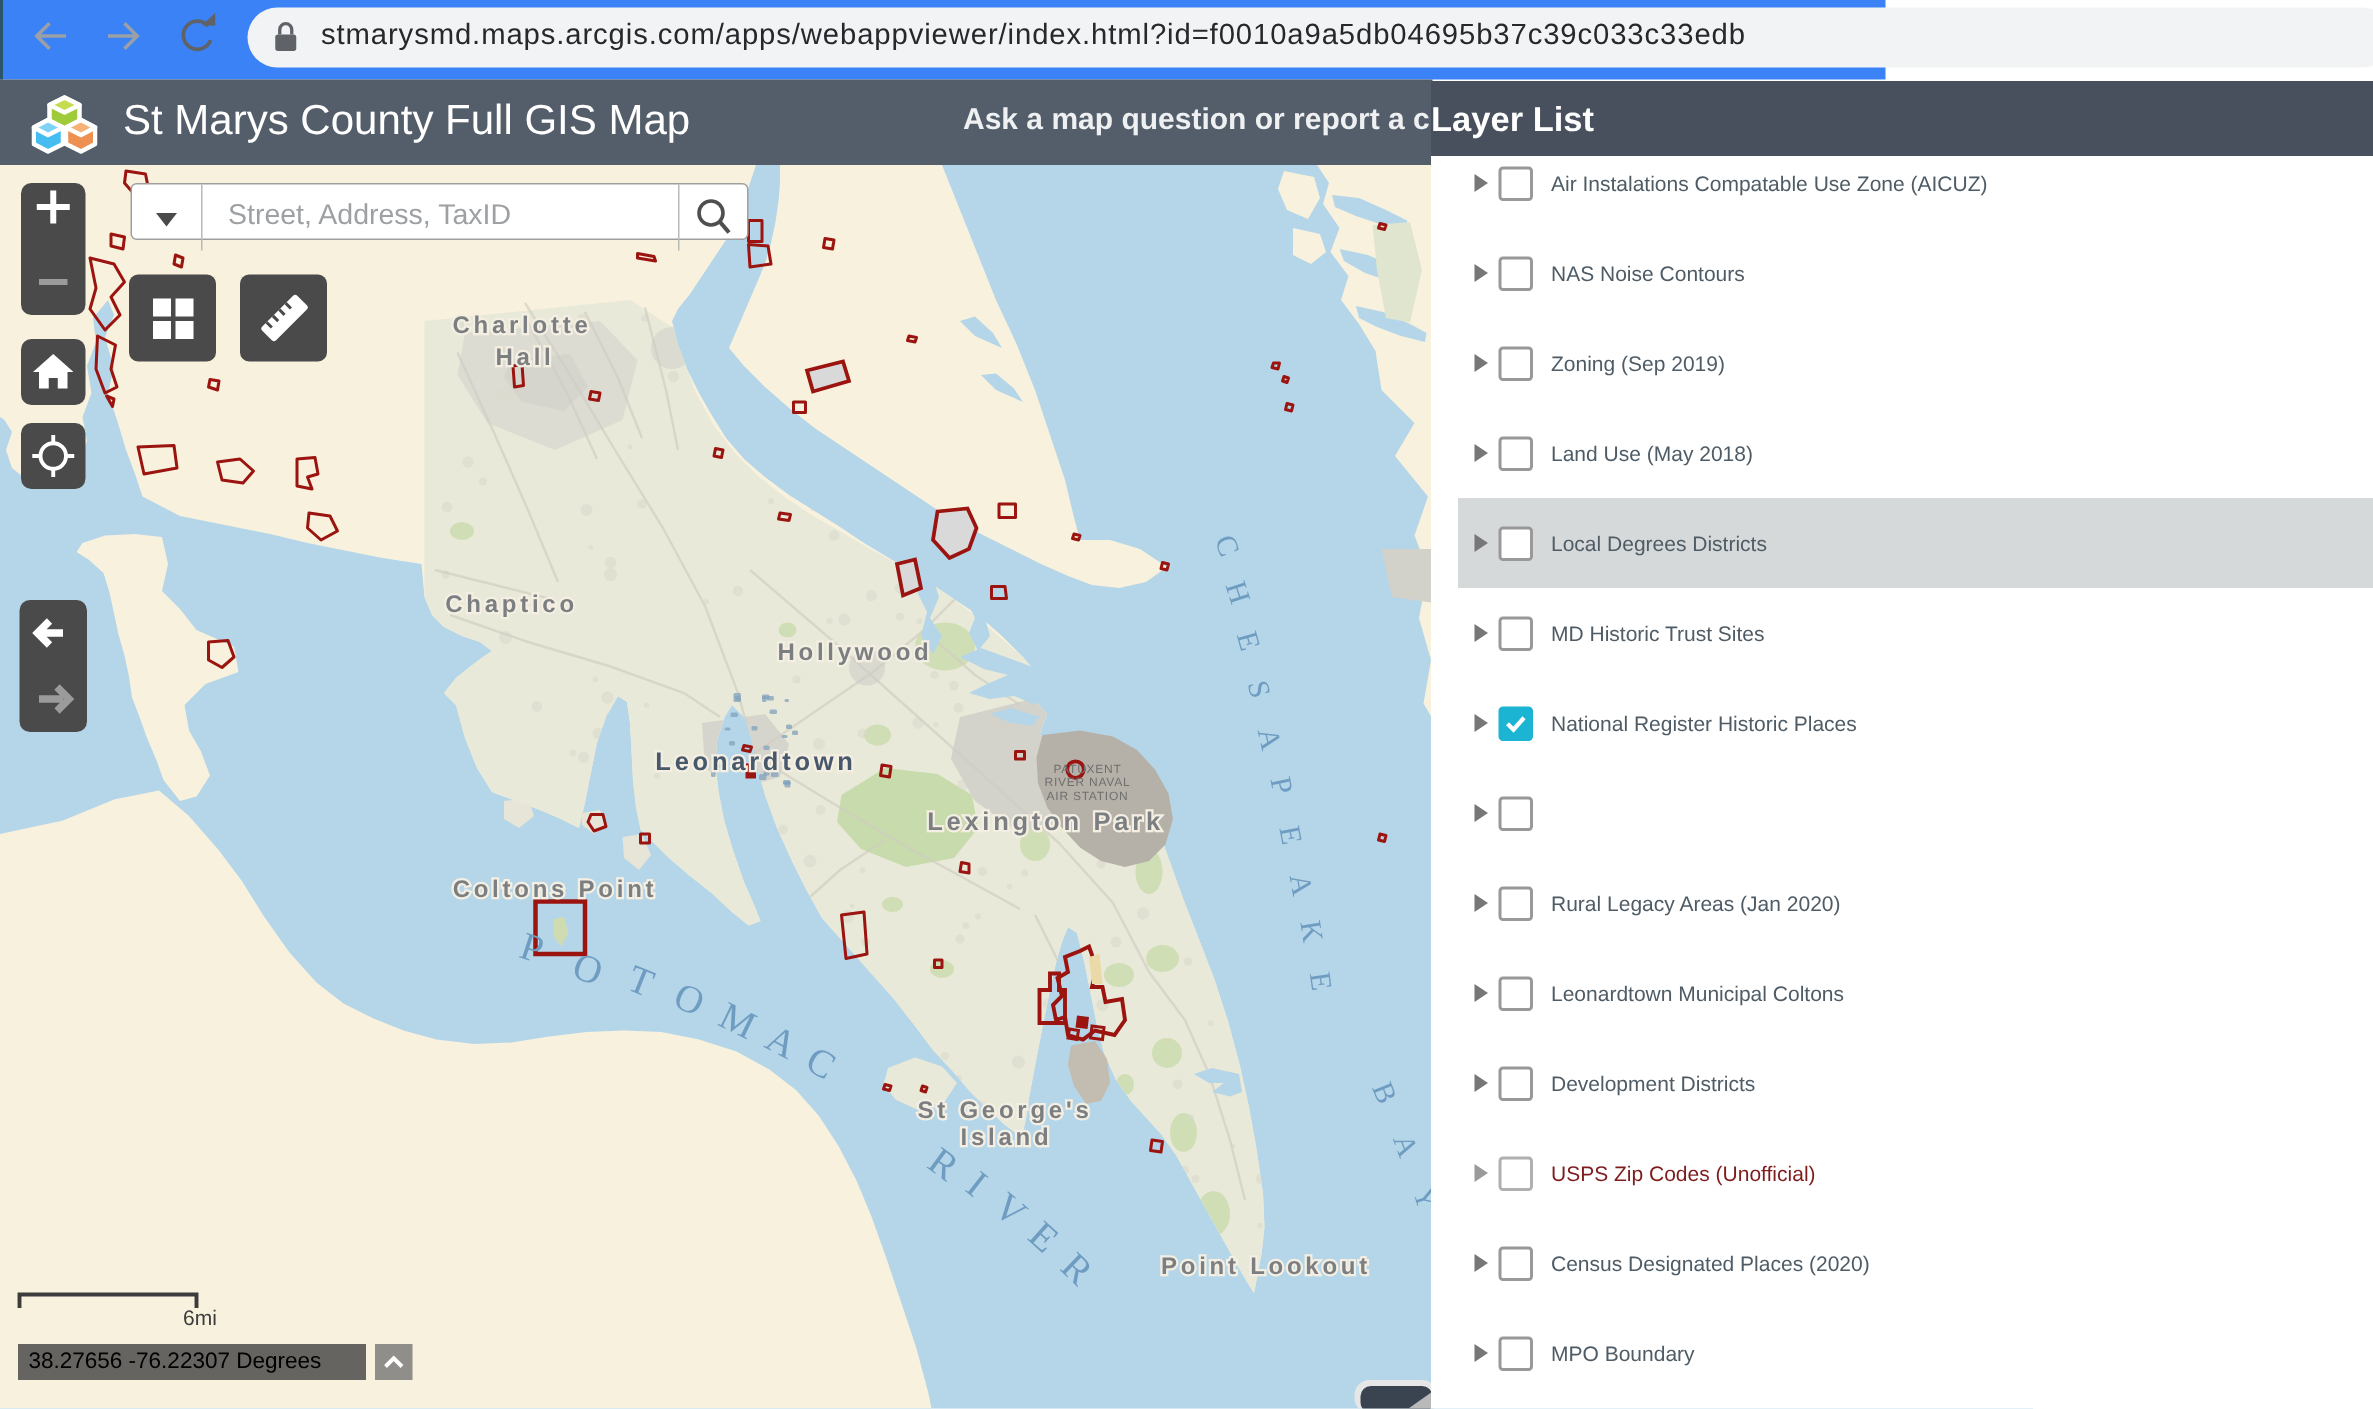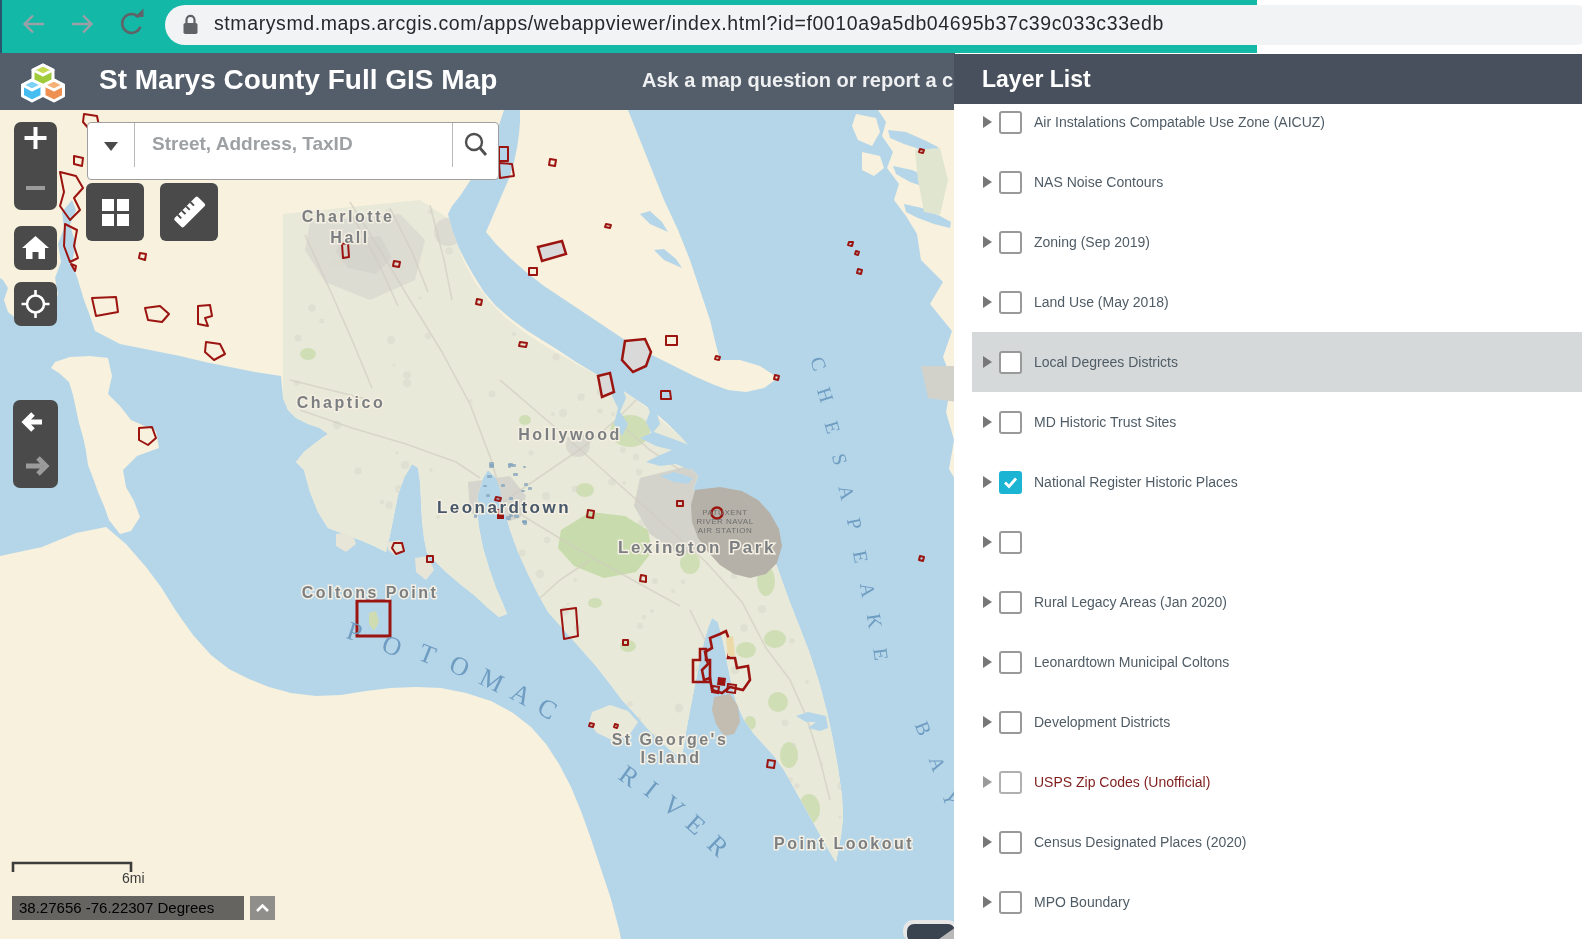--- a/index.html
+++ b/index.html
@@ -1,37 +1,37 @@
 <!DOCTYPE html>
 <html><head>
 <meta charset="utf-8">
 <style>
 html,body{margin:0;padding:0;}
 body{width:1582px;height:939px;overflow:hidden;position:relative;font-family:"Liberation Sans",sans-serif;background:#fff;}
-#chrome{position:absolute;left:0;top:0;width:1257px;height:53px;background:#14b8a6;text-align:center;}
+#chrome{position:absolute;left:0;top:0;width:1257px;height:53px;background:#3b82f6;text-align:center;}
 #edgestrip{position:absolute;left:0;top:0;width:2px;height:53px;background:#29566c;}
 #pill{position:absolute;left:165px;top:5px;width:1430px;height:40px;background:#f1f3f4;border-radius:20px;}
 #url{position:absolute;left:214px;top:12px;font-size:19.5px;color:#26282c;letter-spacing:0.6px;}
 #appheader{position:absolute;left:0;top:53px;width:955px;height:57px;background:#545e6a;overflow:hidden;}
-#title{position:absolute;left:82px;top:11px;font-size:28px;font-weight:bold;color:#fff;letter-spacing:0px;margin-left:17px;}
+#title{position:absolute;left:82px;top:11px;font-size:28px;font-weight:normal;color:#fff;letter-spacing:0px;}
 #asktext{position:absolute;left:642px;top:16px;font-size:20px;font-weight:bold;color:#eef0f2;white-space:nowrap;}
 #panel{position:absolute;left:954px;top:54px;width:628px;height:885px;background:#fff;}
-#panelhead{height:50px;background:#47505c;color:#fff;font-size:23px;font-weight:bold;line-height:50px;padding-left:28px;}
+#panelhead{height:50px;background:#47505c;color:#fff;font-size:23px;font-weight:bold;line-height:50px;padding-left:0;}
 #rows{position:absolute;top:38px;left:0;right:0;}
 .row{height:60px;display:flex;align-items:center;position:relative;}
 .row .hlbg{position:absolute;left:18px;right:0;top:0;bottom:0;background:#d6d9da;}
 .arr{width:0;height:0;border-left:9px solid #777;border-top:6px solid transparent;border-bottom:6px solid transparent;margin-left:29px;position:relative;}
 .cb{width:19px;height:19px;border:2px solid #999;border-radius:3px;background:#fff;margin-left:7px;position:relative;}
 .cb.on{background:#1bb4d2;border-color:#1bb4d2;}
 .lbl{margin-left:12px;font-size:14px;color:#4f5c66;position:relative;}
 .row.dis .lbl{color:#7f1d1d;}
 .row.dis .cb{border-color:#b0b0b0;}
 .row.dis .arr{border-left-color:#9a9a9a;}
 .wbtn{position:absolute;background:#4a4a4a;border-radius:7px;}
-#searchbox{position:absolute;left:87px;top:122px;width:412px;height:58px;background:#fff;border:1px solid #9f9f9f;border-radius:4px;box-sizing:border-box;font-weight:bold;}
+#searchbox{position:absolute;left:87px;top:122px;width:412px;height:38px;background:#fff;border:1px solid #9f9f9f;border-radius:4px;box-sizing:border-box;}
 #sb-drop{position:absolute;left:0;top:0;width:46px;height:44px;border-right:1px solid #b9b9b9;}
 #sb-drop:after{content:"";position:absolute;left:16px;top:19px;border-top:9px solid #4a4a4a;border-left:7px solid transparent;border-right:7px solid transparent;}
 #sb-input{position:absolute;left:64px;top:10px;font-size:19px;color:#9da1a4;}
 #sb-btn{position:absolute;right:0;top:0;width:45px;height:44px;border-left:1px solid #b9b9b9;}
 #coordbar{position:absolute;left:12px;top:896px;width:232px;height:24px;background:rgba(68,68,68,0.82);color:#000000;font-size:15px;line-height:24px;padding-left:7px;box-sizing:border-box;}
 #coordchev{position:absolute;left:250px;top:896px;width:25px;height:24px;background:rgba(120,120,120,0.82);}
 #scaletxt{position:absolute;left:122px;top:870px;font-size:14px;color:#3c3c3c;}
 </style>
 </head>
 <body>

